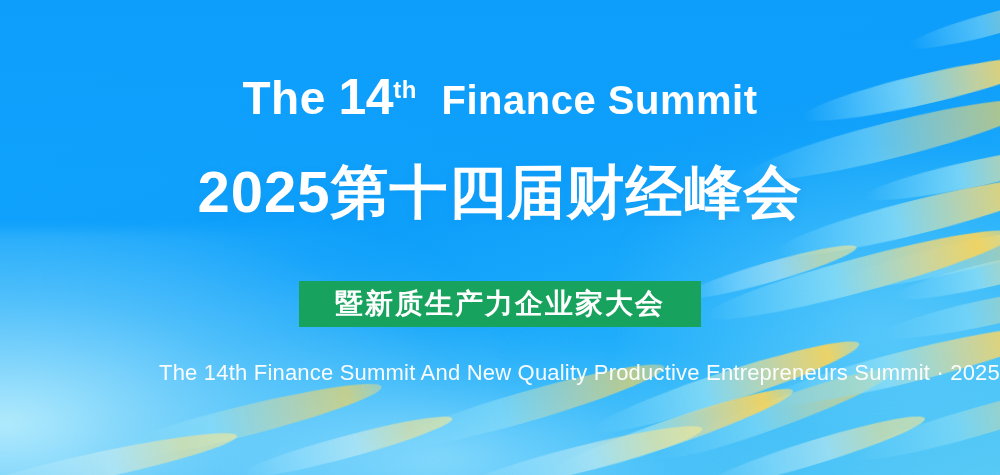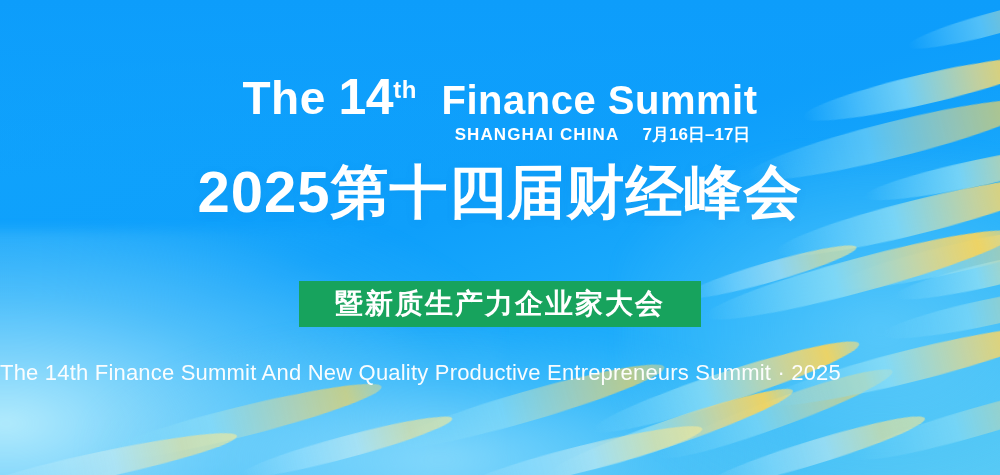--- a/index.html
+++ b/index.html
@@ -162,21 +162,21 @@
     height: 46px;
     padding: 0 36px;
     white-space: nowrap;
   }
 
   
   .strap {
     position: absolute;
     left: 0; right: 0;
     top: 360px;
-    text-align: left;
+    text-align: right;
     color: #ffffff;
     font-size: 22px;
     font-weight: 400;
     letter-spacing: 0.2px;
     white-space: nowrap;
     opacity: 0.97;
   }
 </style>
 </head>
 <body>
@@ -215,24 +215,20 @@
   <div class="leaf soft" style="left:86px; top:408px; width:300px; height:30px; transform:rotate(-14deg);"></div>
   <div class="leaf pale" style="left:-40px; top:452px; width:280px; height:26px; transform:rotate(-12deg);"></div>
   <div class="leaf pale" style="left:236px; top:436px; width:220px; height:22px; transform:rotate(-15deg);"></div>
 
   <div class="header">
     <div class="line-en">
       <span class="the">The</span>
       <span class="num">14</span><span class="ord">th</span>
       <span class="fin">Finance Summit</span>
     </div>
-    <div class="subline">
-      <span class="city">SHANGHAI CHINA</span>
-      <span class="date">7月16日–17日</span>
-    </div>
   </div>
 
   <div class="main-title">2025第十四届财经峰会</div>
 
   <div class="ribbon-wrap">
     <div class="ribbon">暨新质生产力企业家大会</div>
   </div>
 
   <div class="strap">The 14th Finance Summit  And New Quality Productive Entrepreneurs Summit · 2025</div>
 

